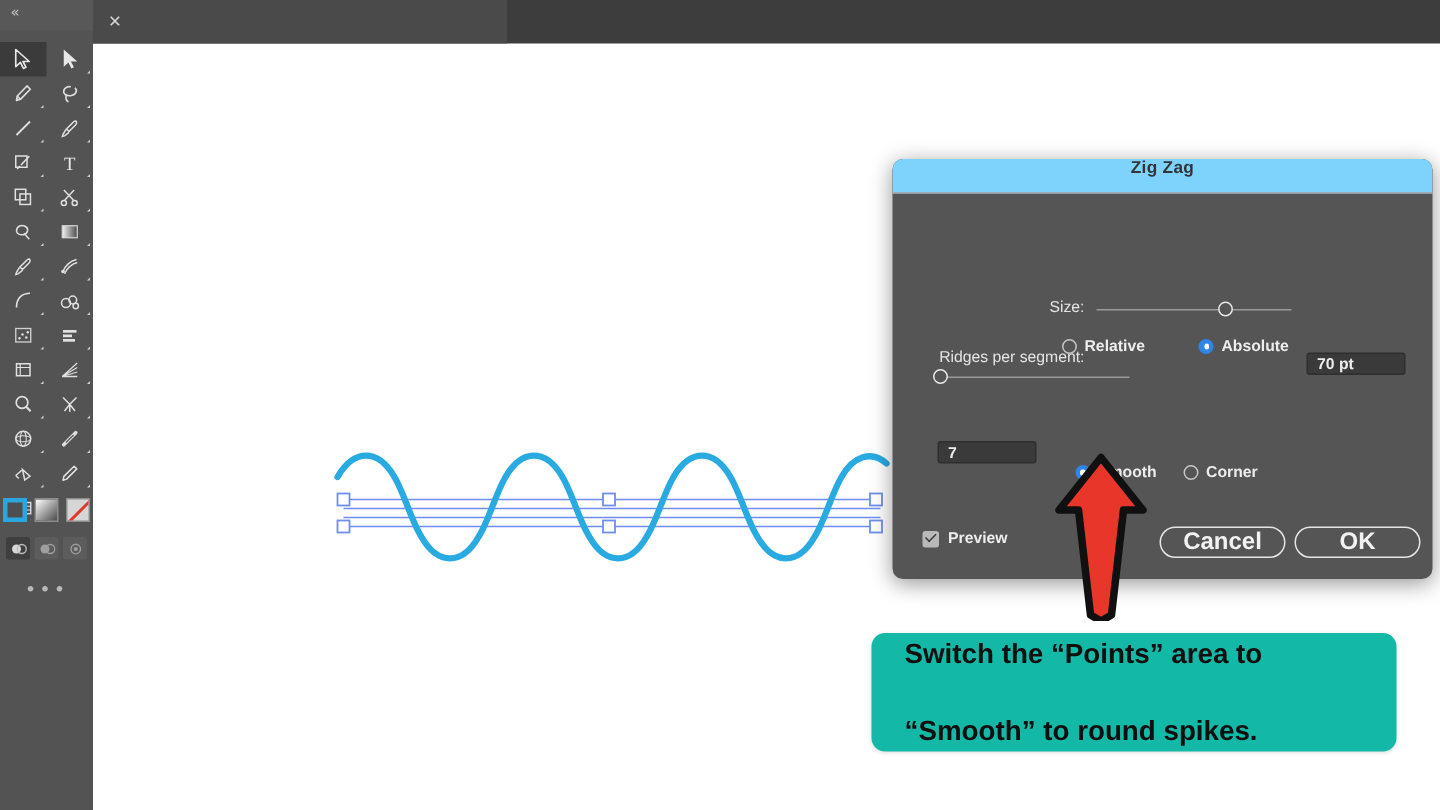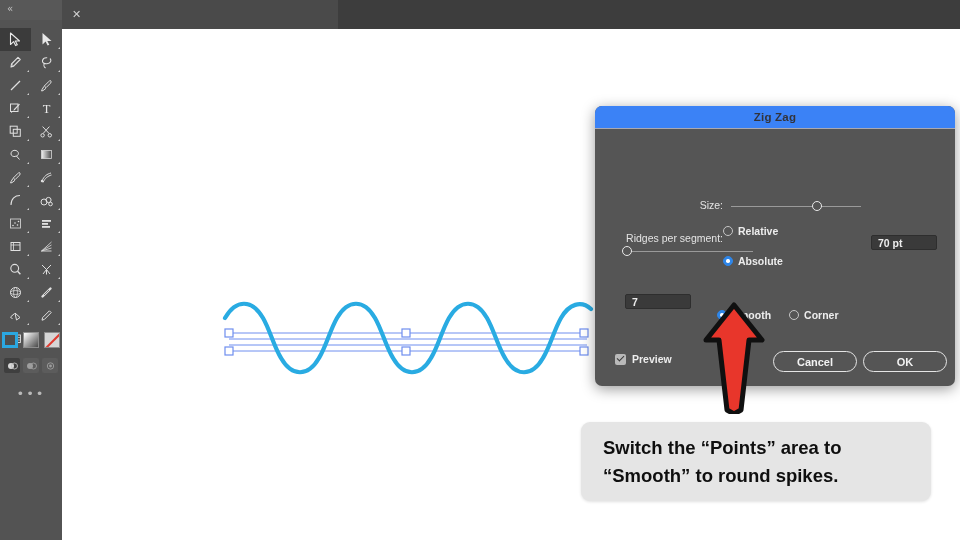--- a/index.html
+++ b/index.html
@@ -102,22 +102,22 @@
 
   
   .dialog{
     position:absolute;left:595px;top:106px;width:360px;height:280px;
     background:#555555;
     border-radius:7px;
     box-shadow:0 3px 14px rgba(0,0,0,.40);
     overflow:hidden;
   }
   .dlg-title{
-    height:22px;background:#3b82f6;
-    display:flex;align-items:center;justify-content:center;
+    height:22px;background:#7dd3fc;
+    display:flex;justify-content:center;
     border-bottom:1px solid #a9a9b2;
   }
   .dlg-title span{
     color:#33333a;font-size:11.5px;font-weight:bold;letter-spacing:.2px;
   }
   .dlg-body{position:relative;height:258px;}
 
   .group{
     position:absolute;
     border:1px solid #6b6b6b;
@@ -170,33 +170,33 @@
     border-bottom:1.6px solid #3a3a3a;transform:rotate(-45deg) translate(1px,-1px);
   }
   .checkrow .cl{color:#ededed;font-size:10.5px;font-weight:bold;}
 
   .btn{
     position:absolute;height:21px;border:1.2px solid #e6e6e6;
     border-radius:11px;background:transparent;
     display:flex;align-items:center;justify-content:center;
     box-sizing:border-box;
   }
-  .btn span{color:#f2f2f2;font-size:11px;font-weight:bold;}
+  .btn span{color:#f2f2f2;font-size:16px;font-weight:bold;}
   #btnCancel{left:178px;top:222px;width:84px;}
   #btnOk{left:268px;top:222px;width:84px;}
 
   
   .arrow{position:absolute;left:694px;top:302px;width:80px;height:112px;}
   .arrow svg{display:block;}
 
   
   .callout{
     position:absolute;left:581px;top:422px;width:350px;height:79px;
-    background:#e5e5e5;border-radius:9px;
-    display:flex;flex-direction:column;justify-content:center;
+    background:#14b8a6;border-radius:9px;
+    display:flex;flex-direction:column;justify-content:space-between;
     padding:0 22px;box-sizing:border-box;
     box-shadow:0 1px 3px rgba(0,0,0,.12);
   }
   .callout div{
     color:#0f0f0f;font-size:18.5px;font-weight:bold;line-height:28px;
     white-space:nowrap;
   }
 </style>
 </head>
 <body>
@@ -531,21 +531,21 @@
         <span class="lbl" style="width:38px;text-align:right;">Size:</span>
         <div class="slider" style="margin-left:8px;width:130px;">
           <div class="track"></div>
           <div class="knob" id="sizeKnob" style="left: calc(66% - 5px);"></div>
         </div>
         <div class="numfield" style="margin-left:10px;width:66px;">
           <span>70 pt</span>
         </div>
       </div>
 
-      <div class="row" style="left:128px;top:96px;gap:18px;flex-direction:column;">
+      <div class="row" style="left:113px;top:96px;gap:36px;">
         <div class="radio">
           <span class="dot"></span>
           <span class="rl">Relative</span>
         </div>
         <div class="radio on">
           <span class="dot"></span>
           <span class="rl">Absolute</span>
         </div>
       </div>
 

